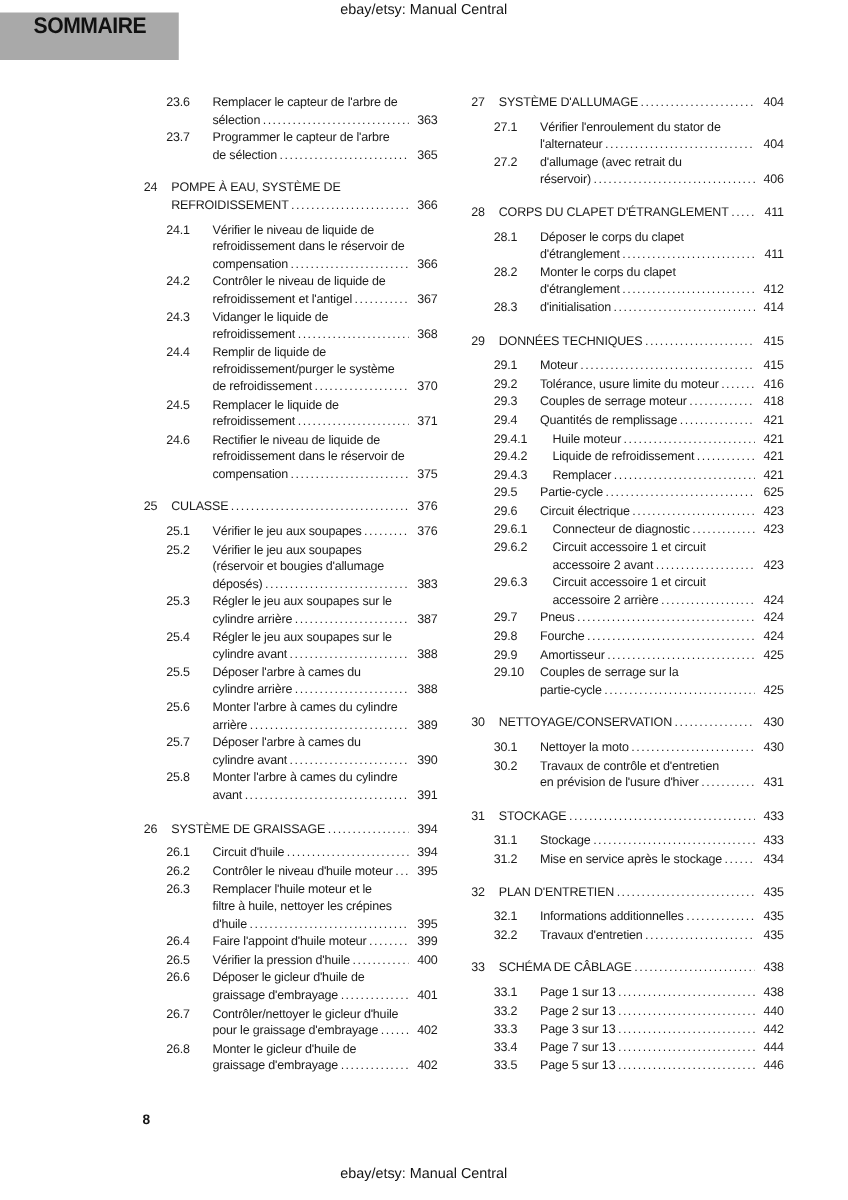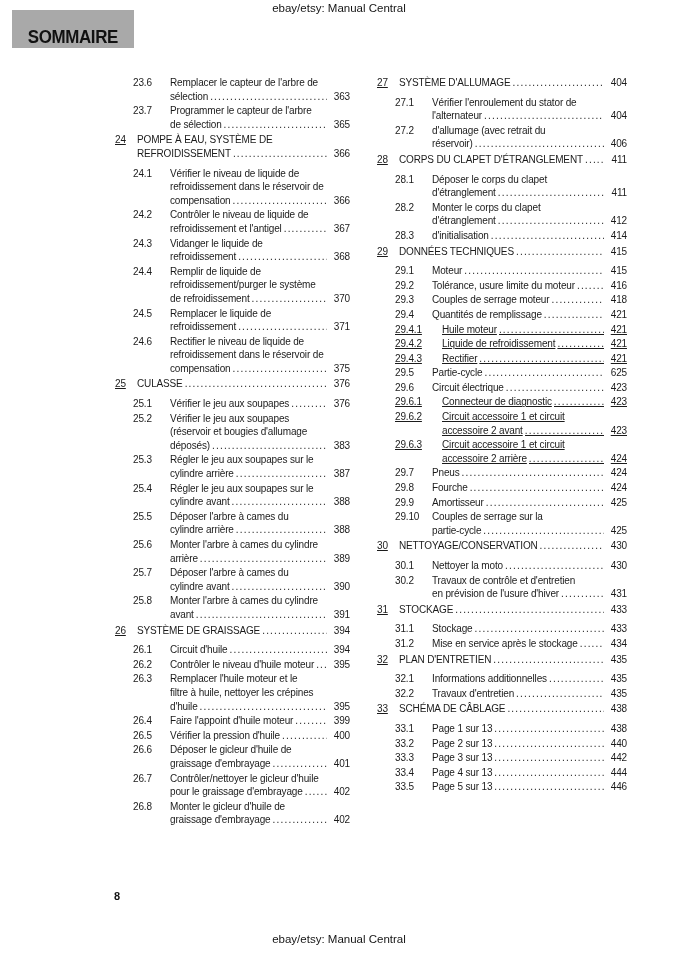--- a/index.html
+++ b/index.html
@@ -21,49 +21,49 @@
     position: absolute; top: 933px; left: 0; width: 678px;
     text-align: center; font-size: 11.5px; color: #141414;
   }
   .footer-page-num {
     position: absolute; top: 890px; left: 114px;
     font-size: 11px; font-weight: 700; color: #141414;
   }
 
   .sommaire-tab {
     position: absolute; top: 10px; left: 0;
-    width: 122px; height: 38px;
+    width: 143px; height: 38px;
     background: #a9a9a9;
-    display: flex; align-items: flex-end; justify-content: center; margin-left: 12px;
+    display: flex; align-items: flex-start; justify-content: center;
   }
   .sommaire-tab span {
     font-size: 18px; font-weight: 700; color: #111111;
     letter-spacing: -0.4px;
     transform: scaleX(0.94);
     display: inline-block;
   }
 
   .toc-columns {
     position: absolute; top: 76px; left: 115px;
     width: 512px;
     display: flex; gap: 27px;
     font-size: 10px; line-height: 13.6px;
     letter-spacing: -0.15px;
   }
   .col-left  { width: 235px; flex: 0 0 235px; }
   .col-right { width: 250px; flex: 0 0 250px; }
 
   .entry { display: flex; margin-bottom: 1px; }
   .entry .num { flex: 0 0 auto; }
-  .level-chapter { margin-top: 2px; margin-bottom: 6px; }
+  .level-chapter { margin-top: 13px; margin-bottom: 6px; }
   .col > .entry:first-child { margin-top: 0; }
-  .level-chapter .num { width: 22px; text-decoration: underline; }
+  .level-chapter .num { width: 22px; }
   .level-section { padding-left: 18px; }
   .level-section .num { width: 37px; }
-  .level-subsection { padding-left: 18px; text-decoration: underline; }
+  .level-subsection { padding-left: 18px; }
   .level-subsection .num { width: 47px; }
 
   .body { flex: 1 1 auto; min-width: 0; }
   .line { white-space: nowrap; }
   .line.last { display: flex; align-items: baseline; }
   .line.last .t { flex: 0 0 auto; white-space: pre; }
   .dots {
     flex: 1 1 auto; min-width: 4px;
     overflow: hidden; white-space: nowrap;
     letter-spacing: 1.2px;
@@ -528,21 +528,21 @@
               <span class="t">Liquide de refroidissement</span>
               <span class="dots"></span>
               <span class="pg">421</span>
             </div>
           </div>
         </div>
         <div class="entry level-subsection">
           <span class="num">29.4.3</span>
           <div class="body">
             <div class="line last">
-              <span class="t">Rectifier</span>
+              <span class="t">Remplacer</span>
               <span class="dots"></span>
               <span class="pg">421</span>
             </div>
           </div>
         </div>
         <div class="entry level-section">
           <span class="num">29.5</span>
           <div class="body">
             <div class="line last">
               <span class="t">Partie-cycle</span>
@@ -762,21 +762,21 @@
               <span class="t">Page 3 sur 13</span>
               <span class="dots"></span>
               <span class="pg">442</span>
             </div>
           </div>
         </div>
         <div class="entry level-section">
           <span class="num">33.4</span>
           <div class="body">
             <div class="line last">
-              <span class="t">Page 4 sur 13</span>
+              <span class="t">Page 7 sur 13</span>
               <span class="dots"></span>
               <span class="pg">444</span>
             </div>
           </div>
         </div>
         <div class="entry level-section">
           <span class="num">33.5</span>
           <div class="body">
             <div class="line last">
               <span class="t">Page 5 sur 13</span>

